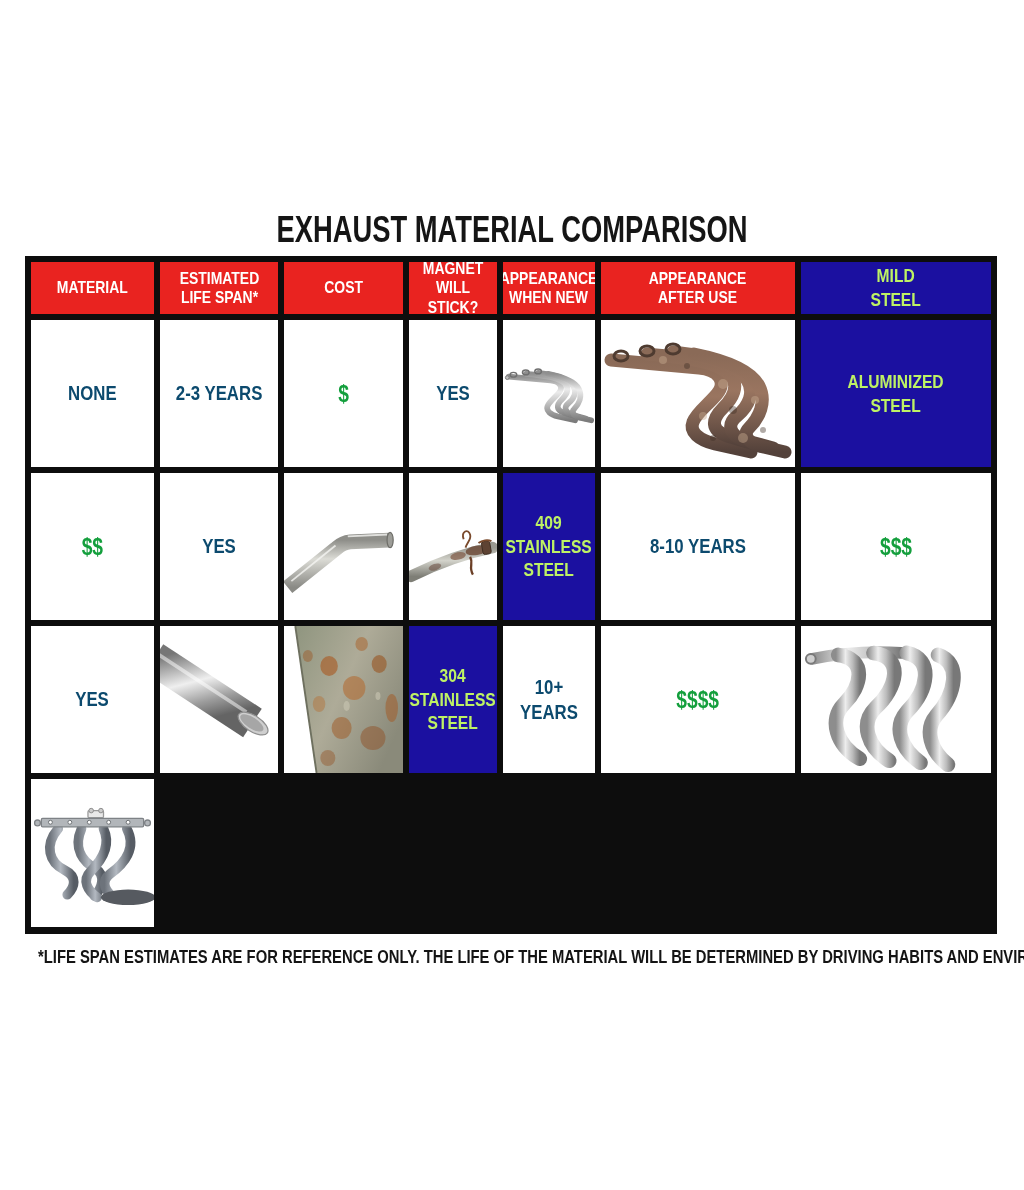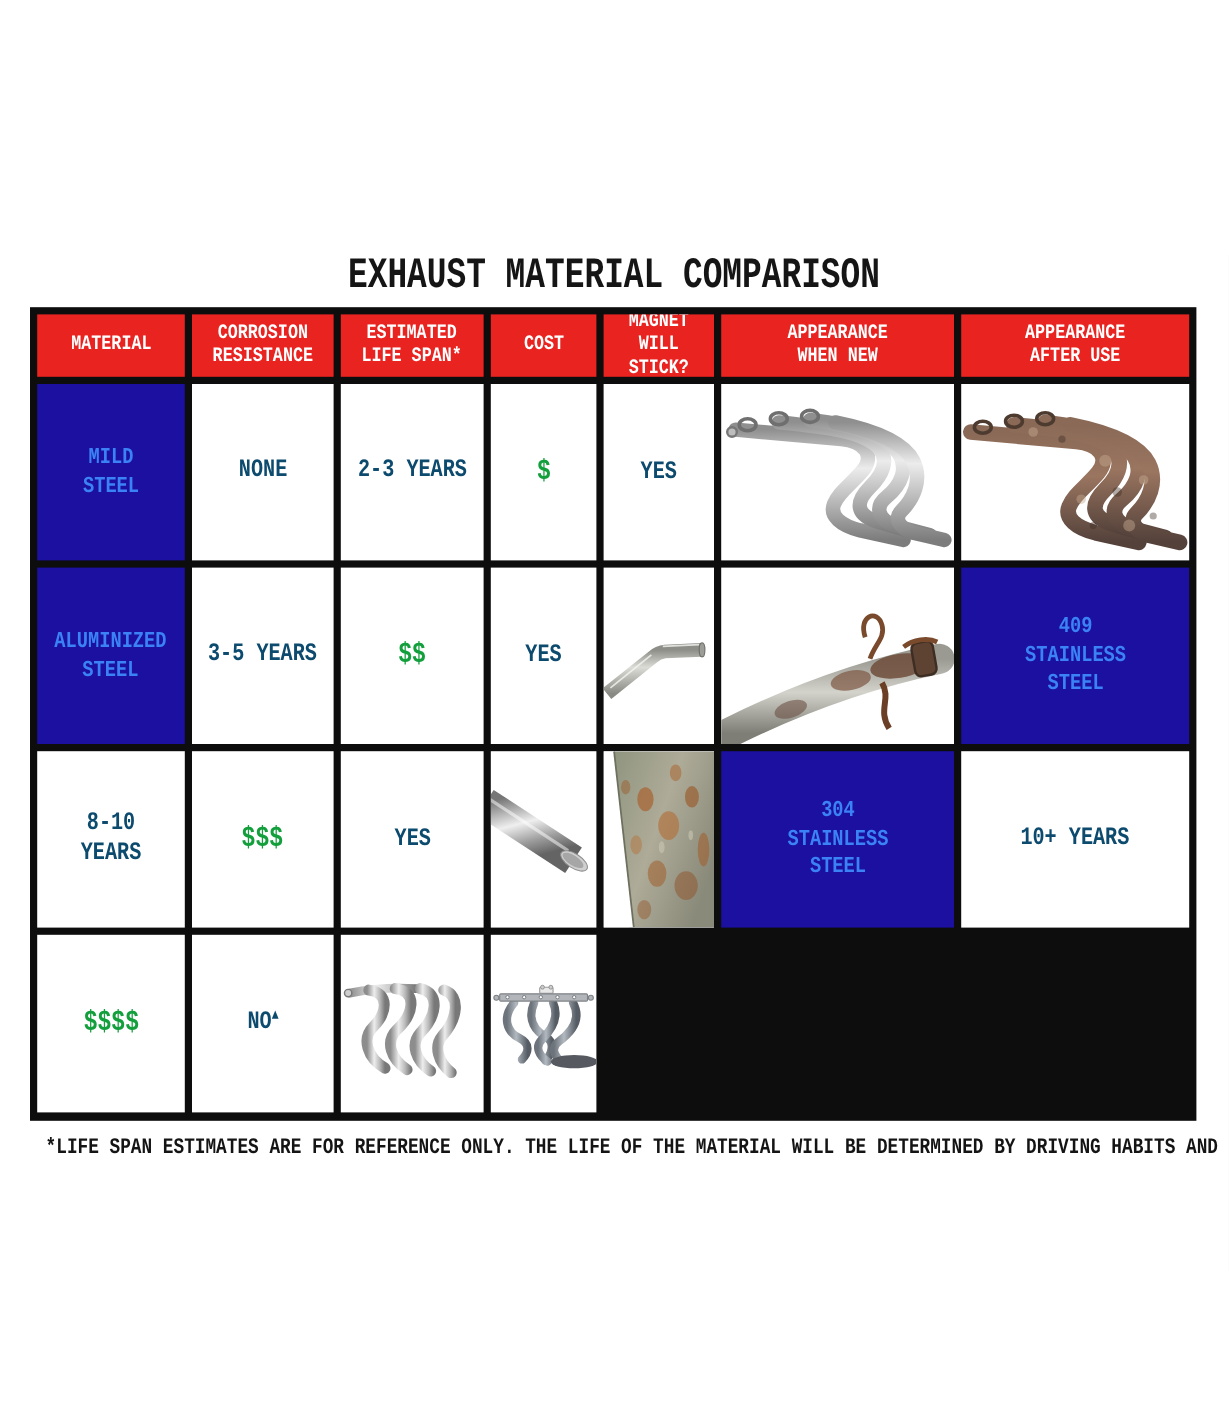--- a/index.html
+++ b/index.html
@@ -1,29 +1,29 @@
 <!DOCTYPE html>
 <html><head>
 <meta charset="utf-8">
 <style>
   html,body{margin:0;padding:0;background:#ffffff;}
   #stage{position:relative;width:1024px;height:1190px;background:#ffffff;overflow:hidden;
-         font-family:Liberation Mono, monospace;font-weight:700;color:#111;}
+         font-family:Liberation Sans, sans-serif;font-weight:700;color:#111;}
   .cx{display:inline-block;transform:scaleX(.76);transform-origin:50% 50%;white-space:pre-line;}
   .cxl{display:inline-block;transform:scaleX(.8);transform-origin:0 50%;white-space:pre;}
   #title{position:absolute;top:209px;left:0;width:100%;text-align:center;
          font-size:36px;letter-spacing:0;color:#151515;}
   #grid{position:absolute;left:25px;top:256px;width:972px;height:678px;
         background:#0d0d0d;display:grid;box-sizing:border-box;padding:6px;gap:6px;
         grid-template-columns:123px 118px 119px 88px 92px 194px 190px;
         grid-template-rows:52px 147px 147px 147px 148px;}
   .cell{display:flex;align-items:center;justify-content:center;text-align:center;overflow:hidden;}
   .hcell{background:#e92320;color:#ffffff;font-size:17px;line-height:1.12;}
   .hcell .cx{transform:scaleX(.82);}
-  .mcell{background:#1b10a0;color:#3b82f6;font-size:19px;line-height:1.25;}
+  .mcell{background:#1b10a0;color:#bef264;font-size:19px;line-height:1.25;}
   .mcell .cx{transform:scaleX(.82);}
   .dcell{background:#ffffff;color:#0c4a6e;font-size:21px;line-height:1.15;}
   .dcell .cx{transform:scaleX(.8);}
   .cost{color:#149f3d;font-size:24px;}
   .pcell{background:#ffffff;padding:0;}
   .pcell svg{width:100%;height:100%;display:block;}
   .sup{font-size:12px;vertical-align:super;line-height:1;}
   #footnotes{position:absolute;left:38px;top:944px;width:960px;font-size:18.5px;
              line-height:25px;color:#141414;}
   .fline{height:25px;}
@@ -34,24 +34,20 @@
 <div id="stage">
 
   <div id="title"><span class="cx">EXHAUST MATERIAL COMPARISON</span></div>
 
   <div id="grid">
 
     <div class="cell hcell">
         <span class="cx">MATERIAL</span>
       </div>
     <div class="cell hcell">
-        <span class="cx">CORROSION
-RESISTANCE</span>
-      </div>
-    <div class="cell hcell">
         <span class="cx">ESTIMATED
 LIFE SPAN*</span>
       </div>
     <div class="cell hcell">
         <span class="cx">COST</span>
       </div>
     <div class="cell hcell">
         <span class="cx">MAGNET
 WILL STICK?</span>
       </div>
@@ -136,23 +132,20 @@
             <circle cx="130" cy="90" r="4"></circle>
             <circle cx="110" cy="118" r="3"></circle>
             <circle cx="160" cy="110" r="3"></circle>
         </g>
       </svg>
     </div>
 
     <div class="cell mcell">
         <span class="cx">ALUMINIZED
 STEEL</span>
-      </div>
-    <div class="cell dcell">
-        <span class="cx">3-5 YEARS</span>
       </div>
     <div class="cell dcell cost">
         <span class="cx">$$</span>
       </div>
     <div class="cell dcell">
         <span class="cx"><span>YES</span><span class="sup"></span></span>
       </div>
     <div class="cell pcell">
       <svg viewBox="0 0 194 147">
         <defs>
@@ -251,23 +244,20 @@
         <span class="cx">304
 STAINLESS
 STEEL</span>
       </div>
     <div class="cell dcell">
         <span class="cx">10+ YEARS</span>
       </div>
     <div class="cell dcell cost">
         <span class="cx">$$$$</span>
       </div>
-    <div class="cell dcell">
-        <span class="cx"><span>NO</span><span class="sup">▲</span></span>
-      </div>
     <div class="cell pcell">
       <svg viewBox="0 0 194 147">
         <defs>
             <linearGradient id="s4" x1="0" y1="0" x2="1" y2="0">
           <stop offset="0" stop-color="#8d8d8d"></stop>
               <stop offset=".4" stop-color="#ededed"></stop>
               <stop offset=".7" stop-color="#bcbcbc"></stop>
               <stop offset="1" stop-color="#787878"></stop>
         </linearGradient>
           </defs>

